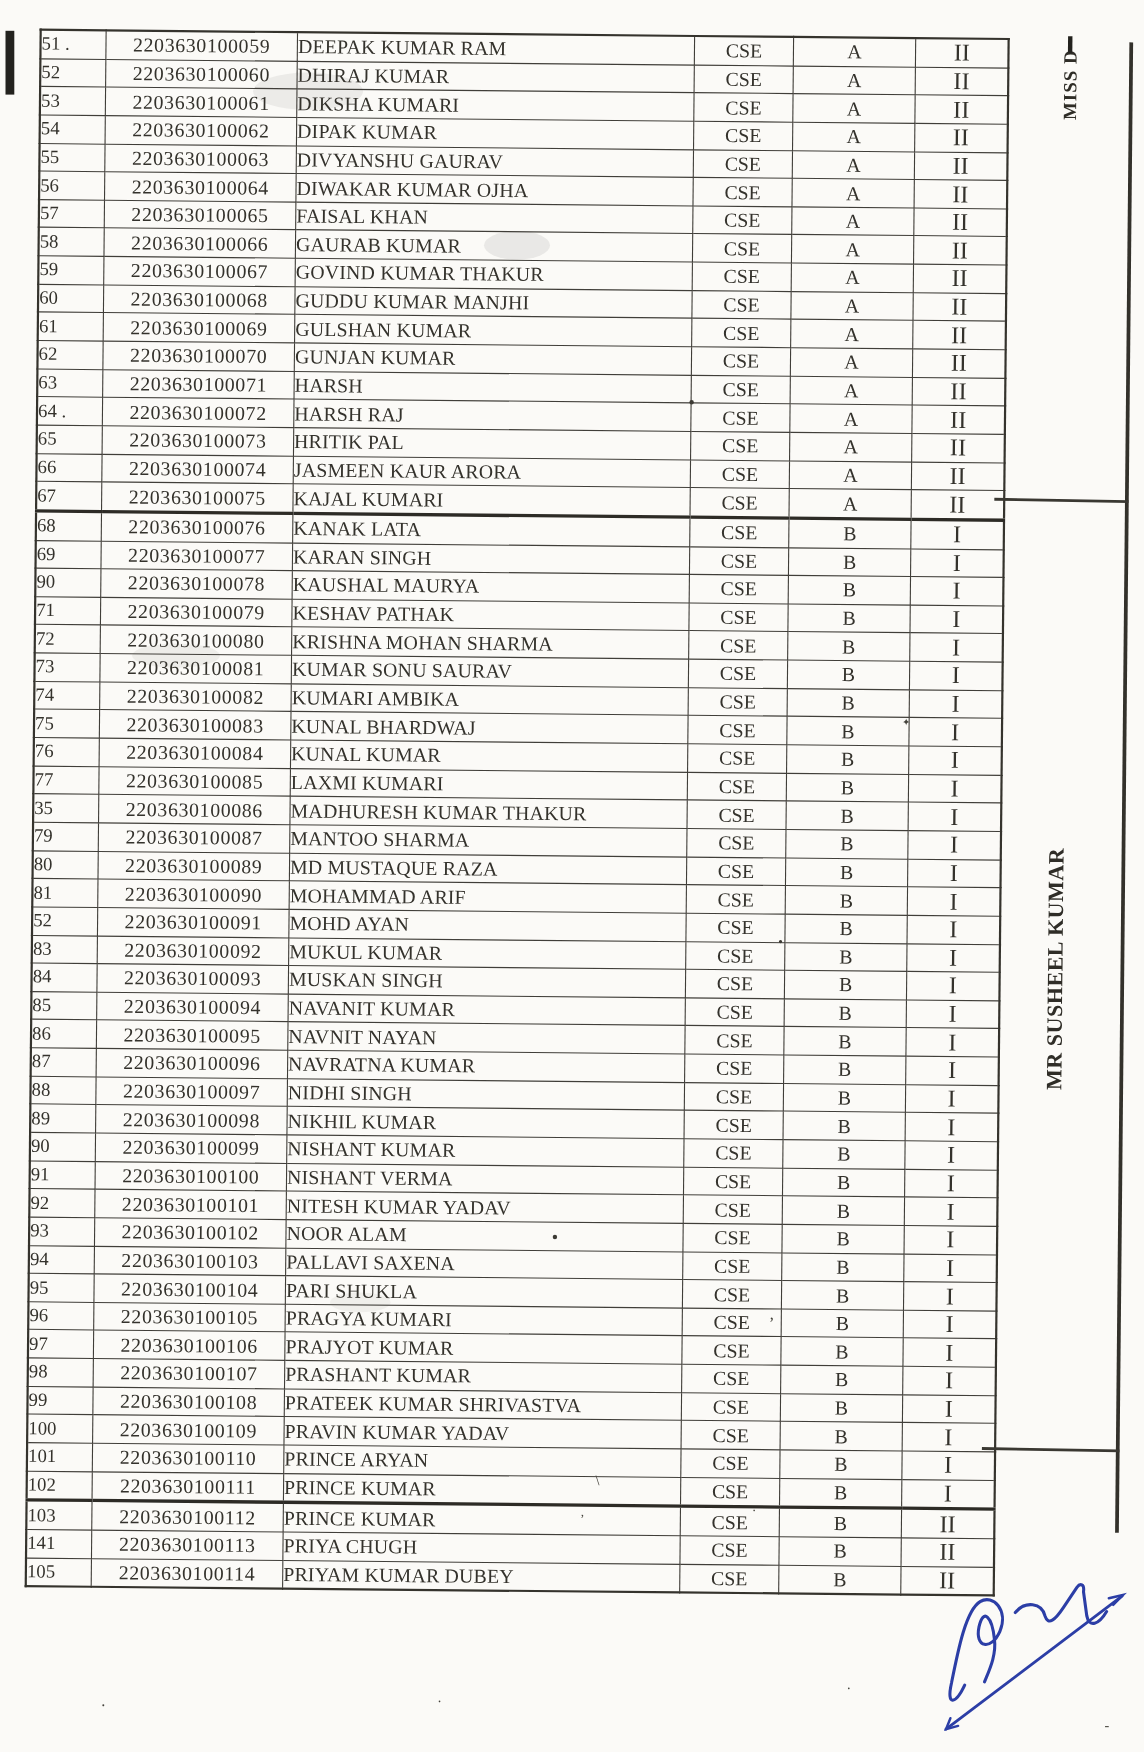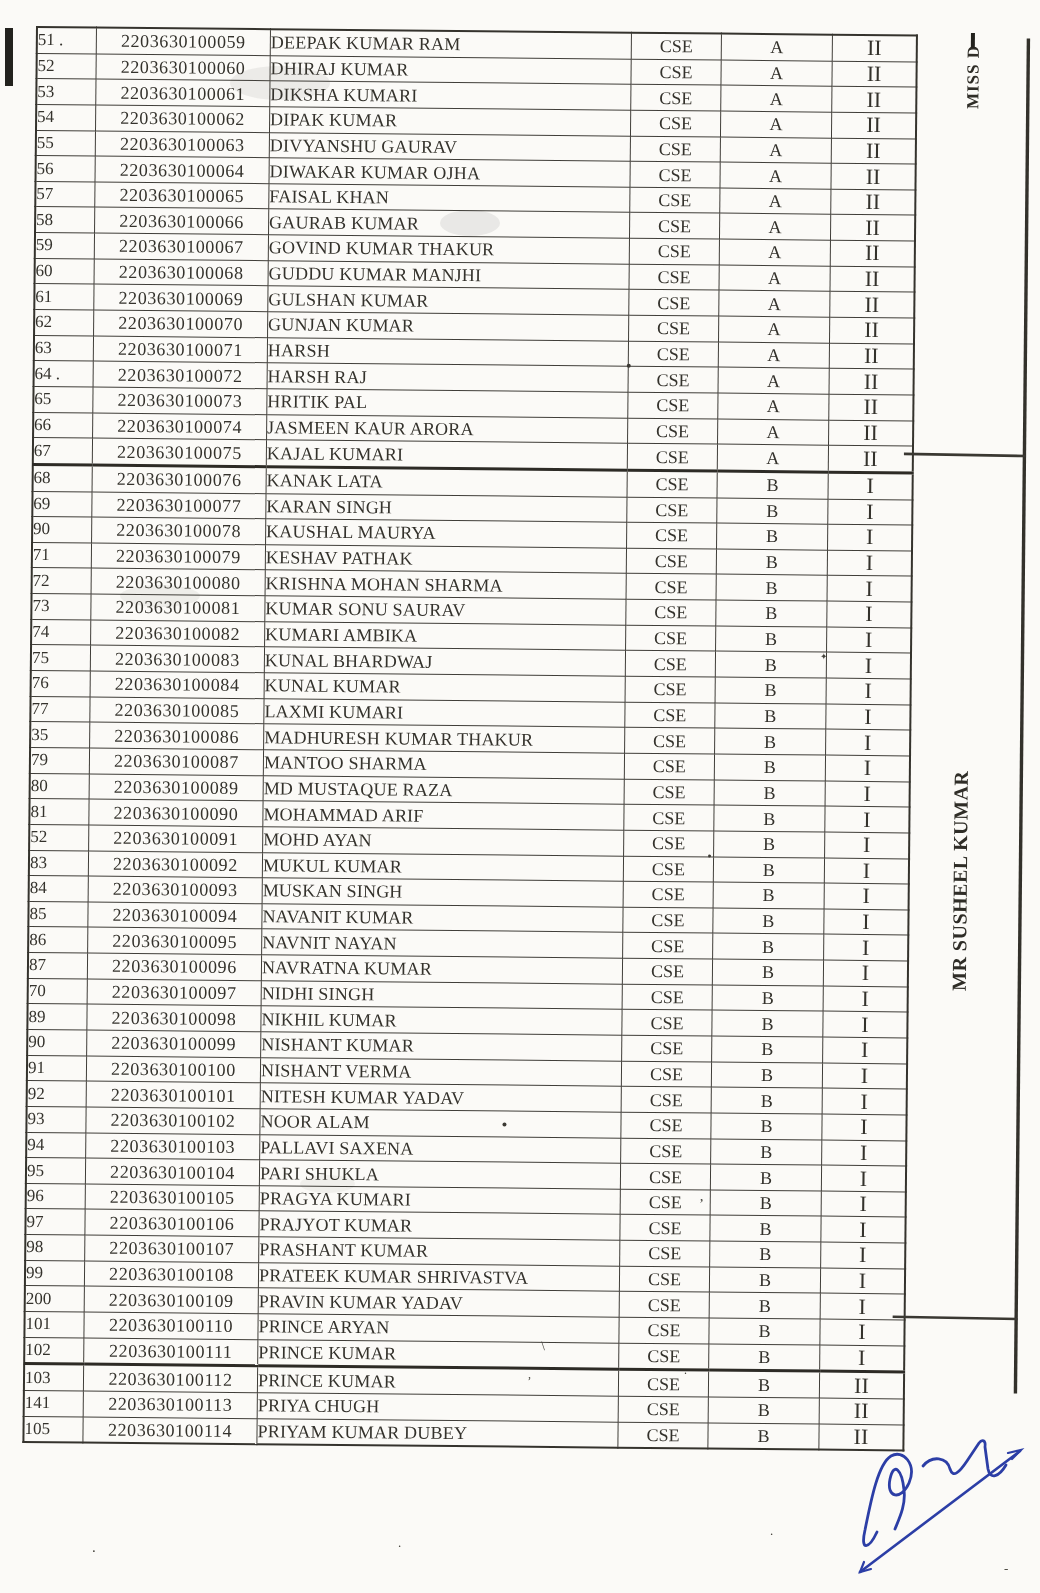--- a/index.html
+++ b/index.html
@@ -338,21 +338,21 @@
           </tr>
           <tr>
             <td class="c-sno">87</td>
             <td class="c-roll">2203630100096</td>
             <td class="c-name">NAVRATNA KUMAR</td>
             <td class="c-branch">CSE</td>
             <td class="c-section">B</td>
             <td class="c-group">I</td>
           </tr>
           <tr>
-            <td class="c-sno">70</td>
+            <td class="c-sno">88</td>
             <td class="c-roll">2203630100097</td>
             <td class="c-name">NIDHI SINGH</td>
             <td class="c-branch">CSE</td>
             <td class="c-section">B</td>
             <td class="c-group">I</td>
           </tr>
           <tr>
             <td class="c-sno">89</td>
             <td class="c-roll">2203630100098</td>
             <td class="c-name">NIKHIL KUMAR</td>
@@ -434,21 +434,21 @@
           </tr>
           <tr>
             <td class="c-sno">99</td>
             <td class="c-roll">2203630100108</td>
             <td class="c-name">PRATEEK KUMAR SHRIVASTVA</td>
             <td class="c-branch">CSE</td>
             <td class="c-section">B</td>
             <td class="c-group">I</td>
           </tr>
           <tr>
-            <td class="c-sno">200</td>
+            <td class="c-sno">100</td>
             <td class="c-roll">2203630100109</td>
             <td class="c-name">PRAVIN KUMAR YADAV</td>
             <td class="c-branch">CSE</td>
             <td class="c-section">B</td>
             <td class="c-group">I</td>
           </tr>
           <tr>
             <td class="c-sno">101</td>
             <td class="c-roll">2203630100110</td>
             <td class="c-name">PRINCE ARYAN</td>

